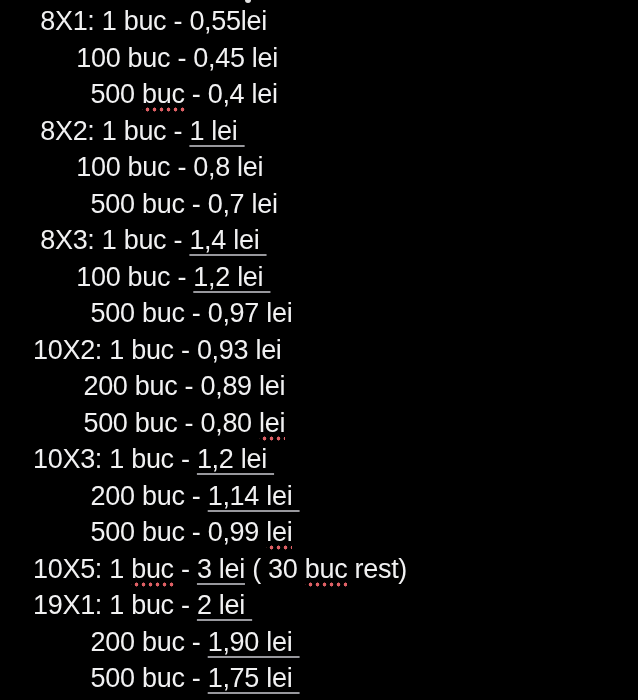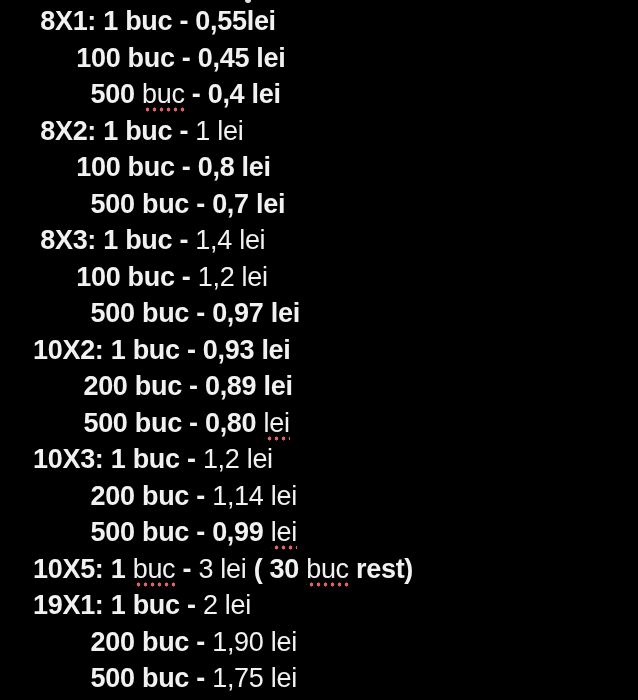--- a/index.html
+++ b/index.html
@@ -27,23 +27,23 @@
     letter-spacing: -0.3px;
     color: #f1f1f2;
     white-space: pre;
     cursor: text;
   }
   .line {
     height: 36.5px;
   }
   .seg-plain {
     text-decoration: none;
-    font-weight: bold;
   }
   .seg-underline {
+    text-decoration: underline;
     text-decoration-color: #98989d;
     text-decoration-thickness: 2px;
     text-underline-offset: 5px;
     margin-top: 24px;
   }
   .seg-spell {
     background-image: radial-gradient(circle, #df6065 1.6px, rgba(0,0,0,0) 2.1px);
     background-size: 7px 4.6px;
     background-repeat: repeat-x;
     background-position: 2px 100%;

